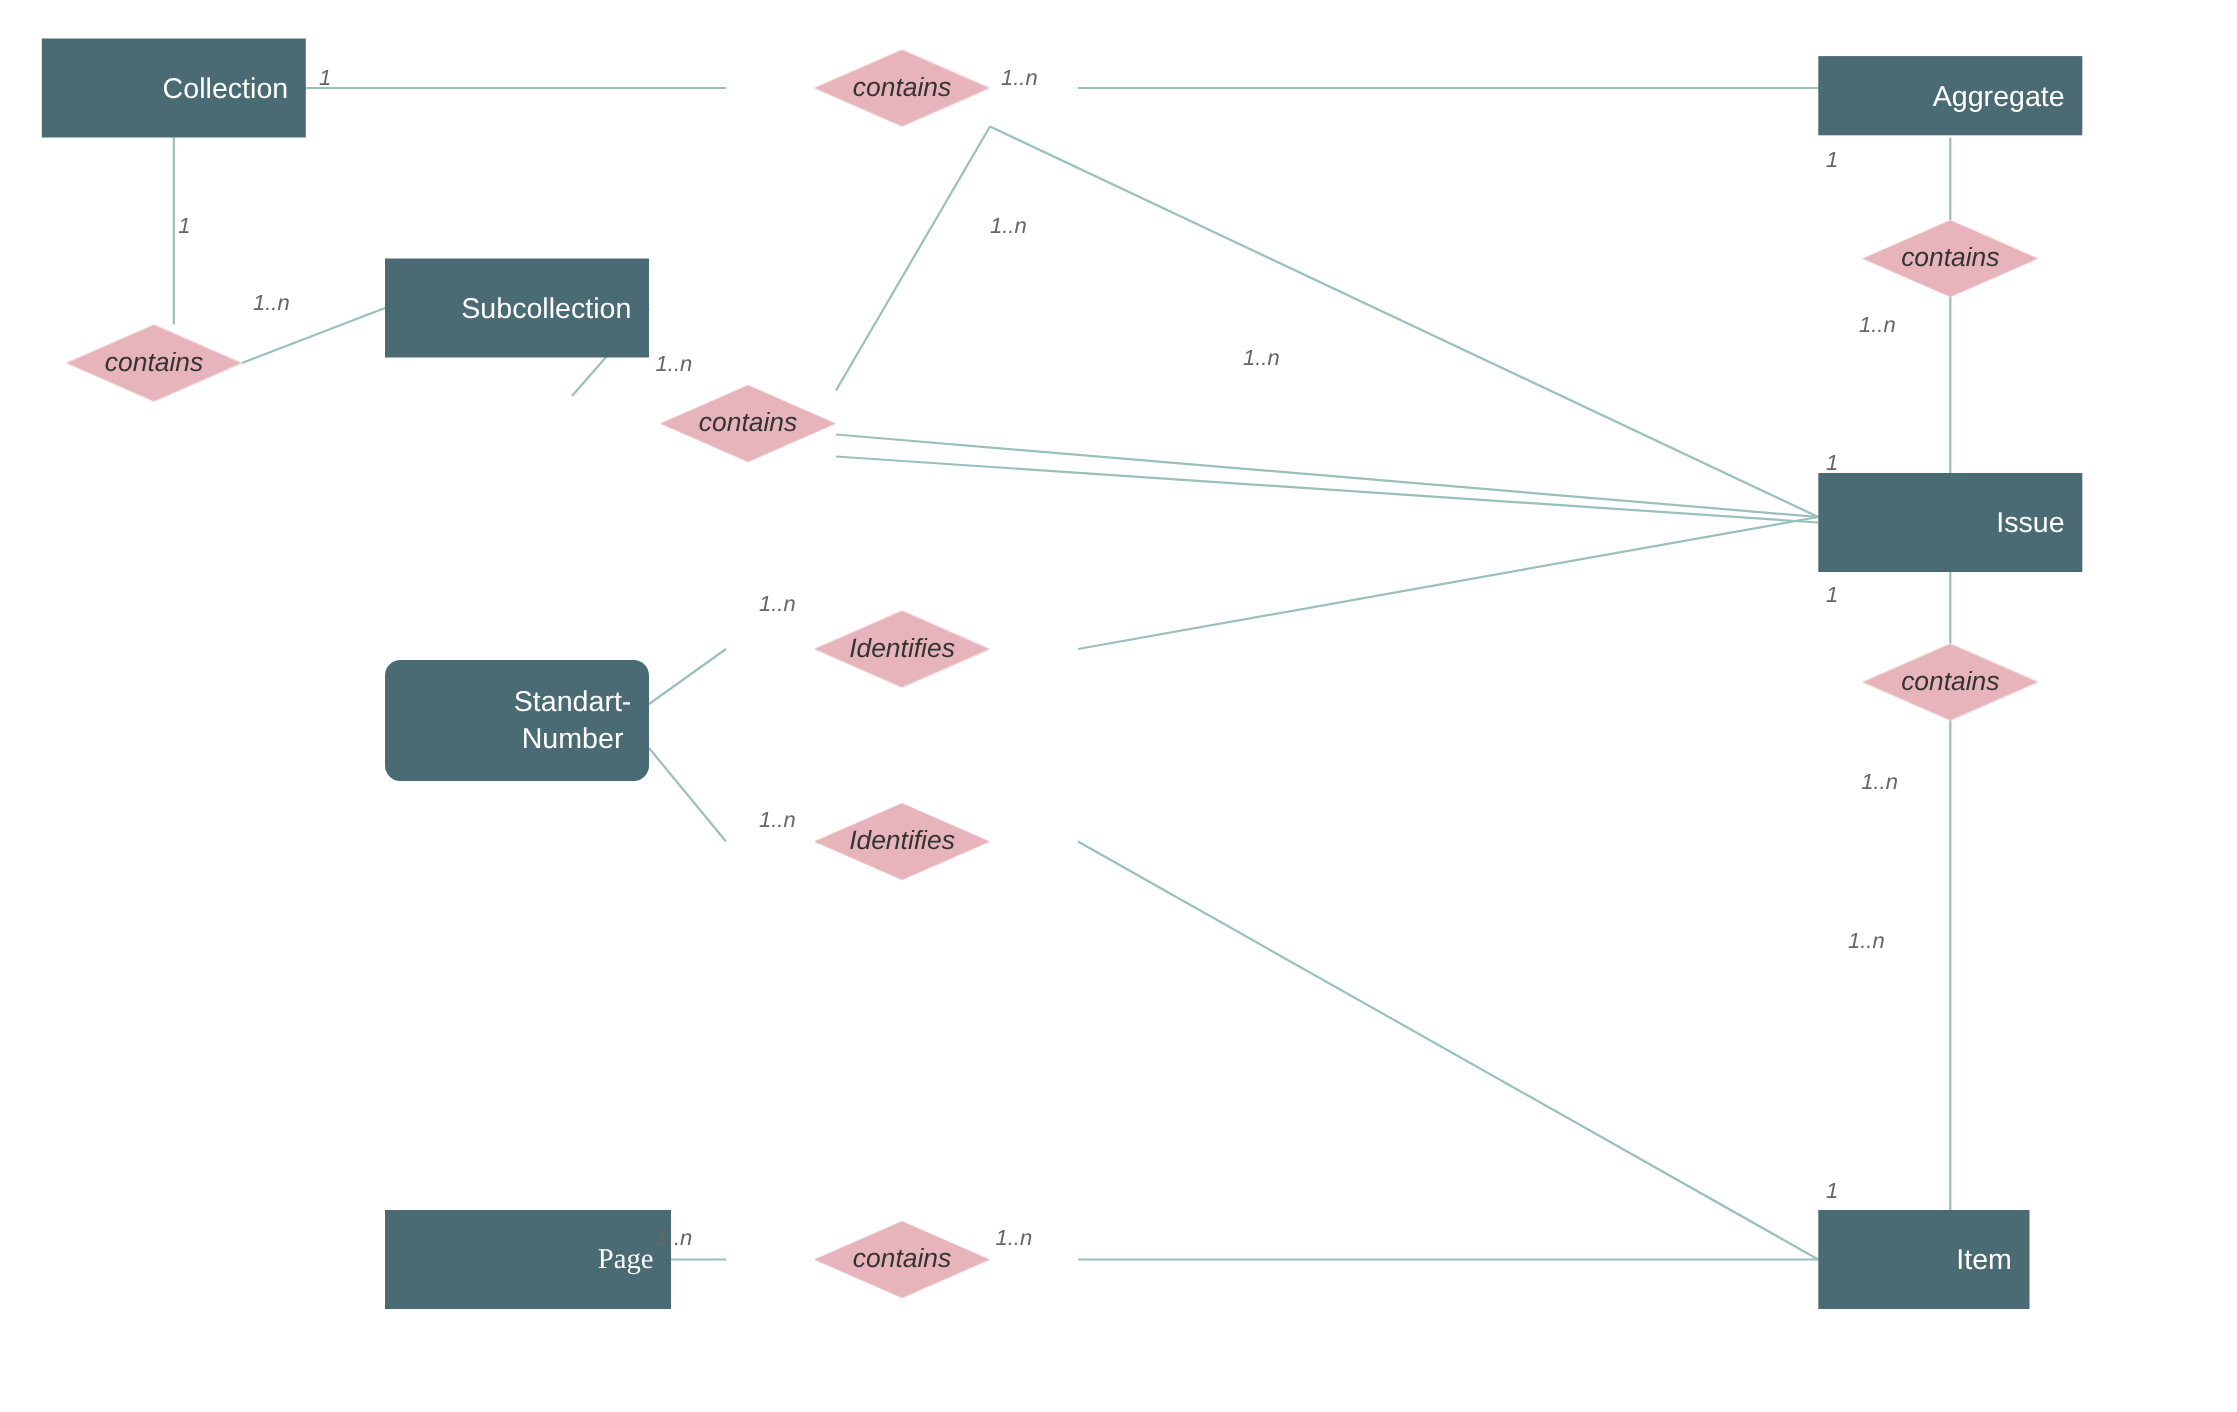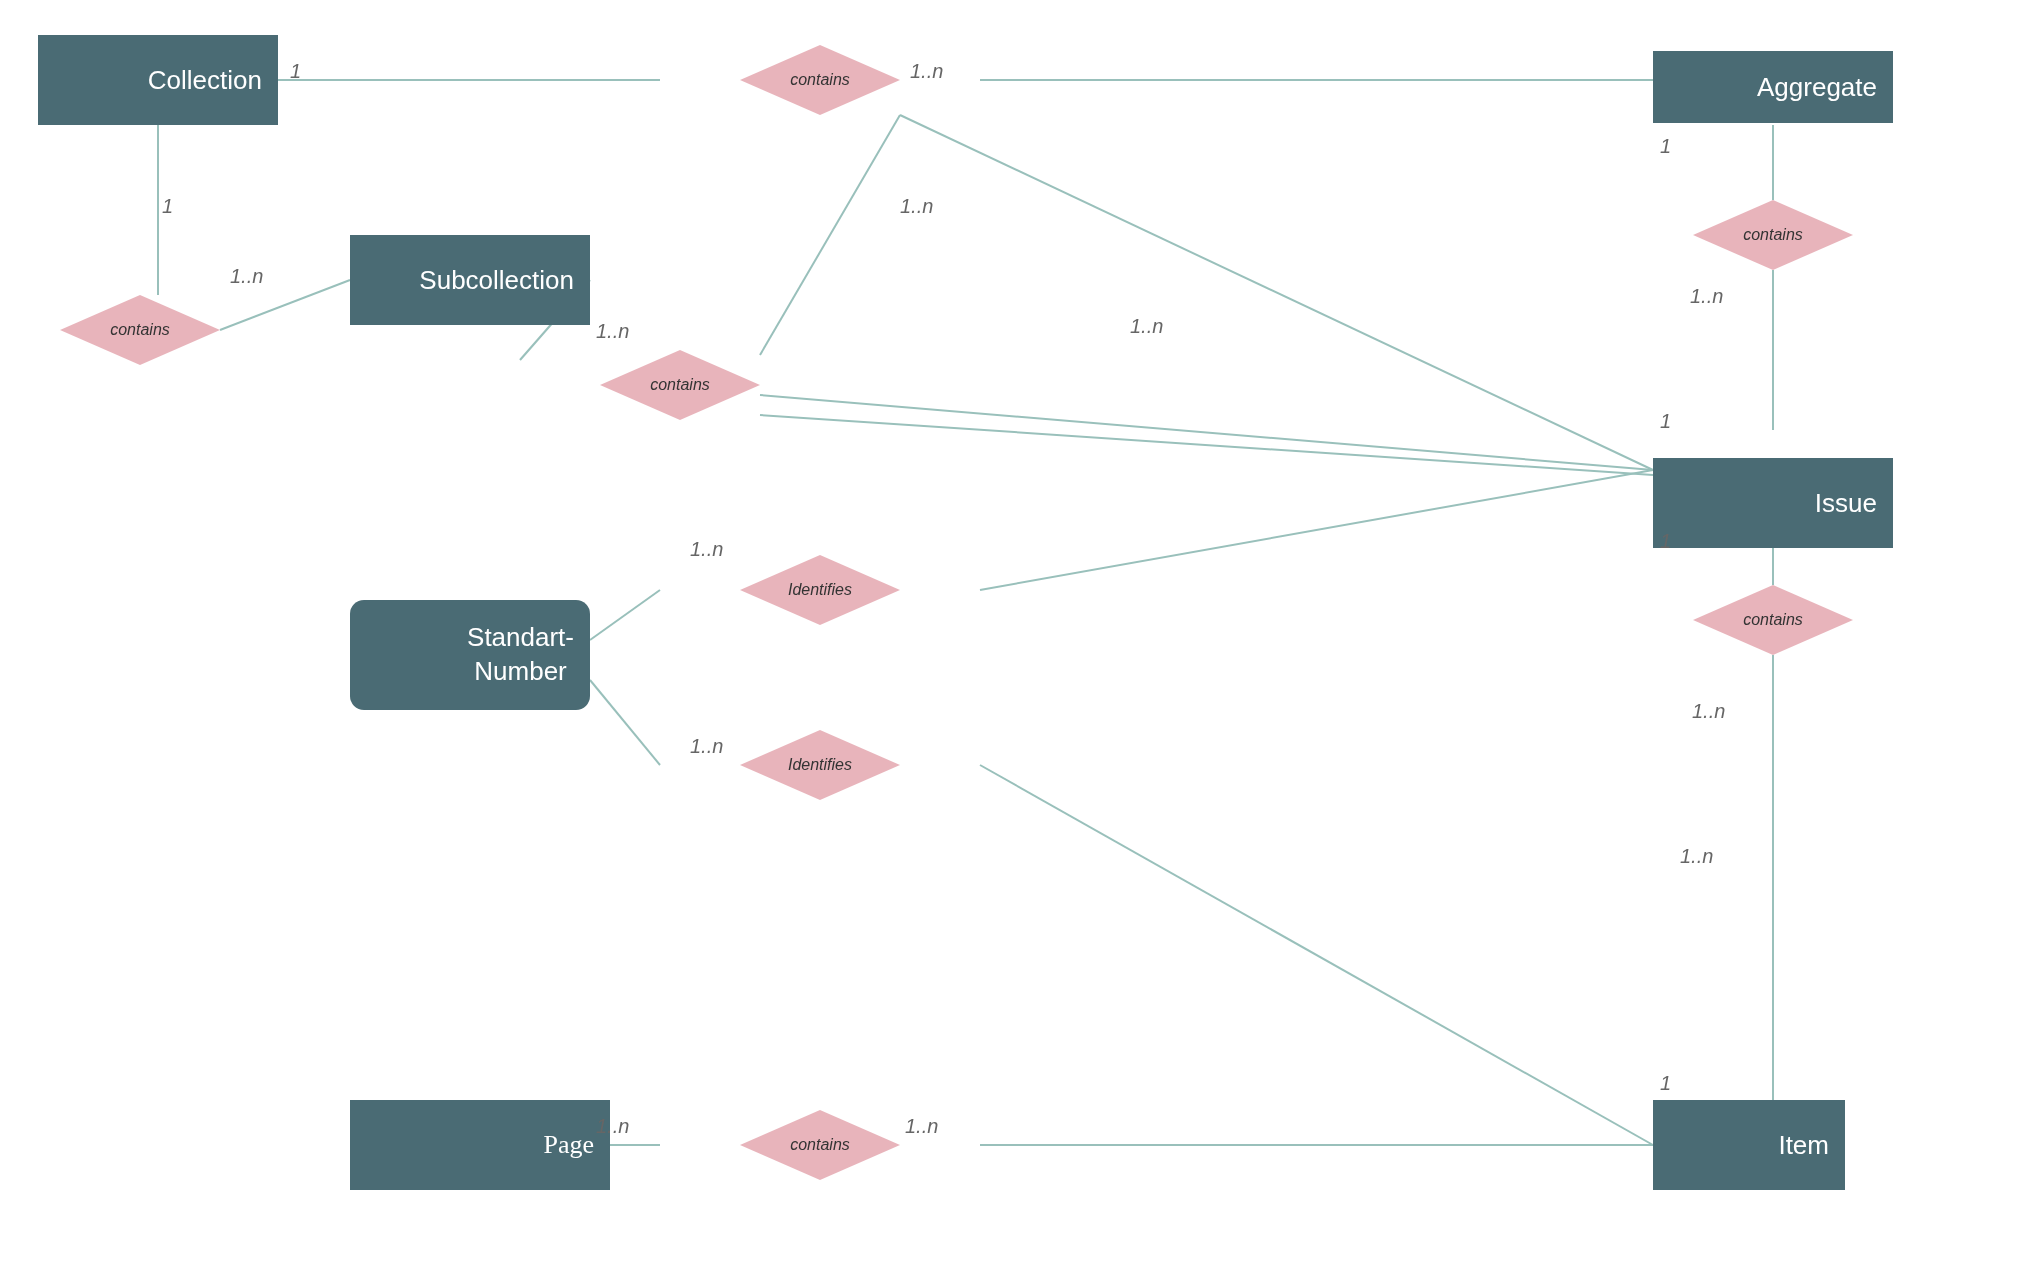--- a/index.html
+++ b/index.html
@@ -41,21 +41,21 @@
       width: 160px;
       height: 70px;
       background: #e8b4bb;
       transform: perspective(200px) rotateY(0deg);
       clip-path: polygon(50% 0%, 100% 50%, 50% 100%, 0% 50%);
     }
 
     .diamond span {
       position: relative;
       z-index: 1;
-      font-size: 16px;
+      font-size: 24px;
       color: #333;
       font-style: italic;
     }
 
     .cardinality {
       position: absolute;
       font-size: 20px;
       color: #666;
       font-style: italic;
     }
@@ -124,21 +124,21 @@
 </div>
 
 <div class="entity" style="left:1653px; top:35px; width:240px; height:72px;margin-top:16px;">
   <span>Aggregate</span>
 </div>
 
 <div class="entity" style="left:350px; top:235px; width:240px; height:90px;padding-left:42px;">
   <span>Subcollection</span>
 </div>
 
-<div class="entity" style="left:1653px; top:430px; width:240px; height:90px;margin-top:28px;">
+<div class="entity" style="left:1653px; top:430px; width:240px; height:90px;">
   <span>Issue</span>
 </div>
 
 <div class="entity" style="left:350px; top:600px; width:240px; height:110px; line-height:1.3;border-radius:14px;">
   <span style="white-space:pre-line;">Standart-
 Number</span>
 </div>
 
 <div class="entity" style="left:350px; top:1100px; width:260px; height:90px;font-family:Liberation Serif, serif;">
   <span>Page</span>

